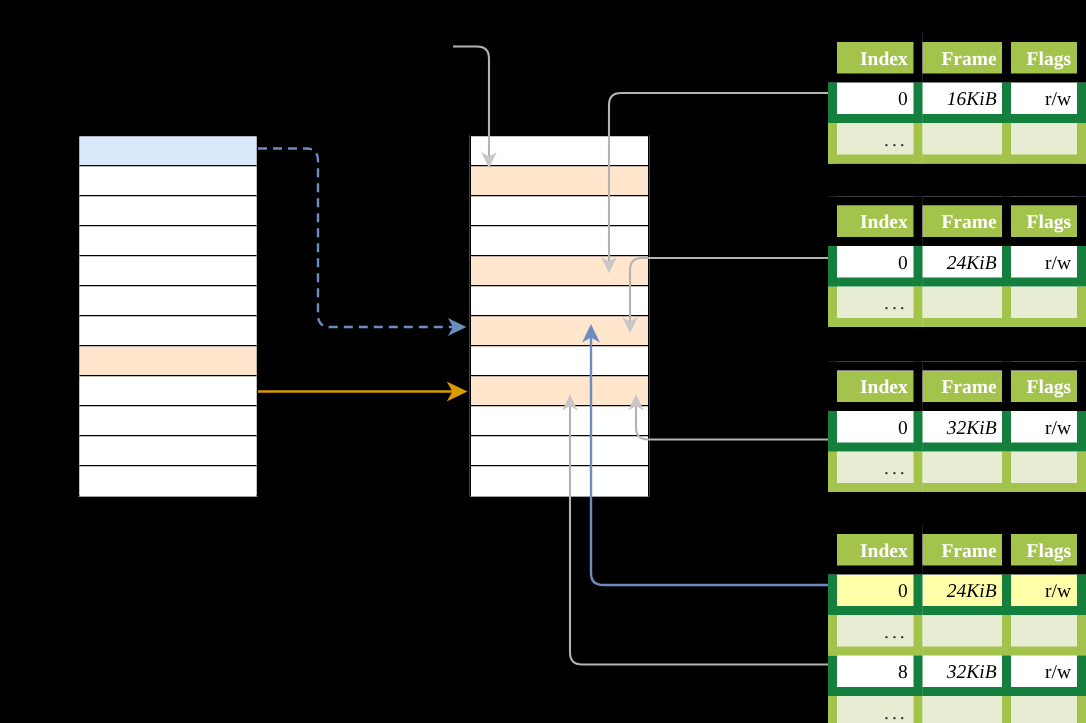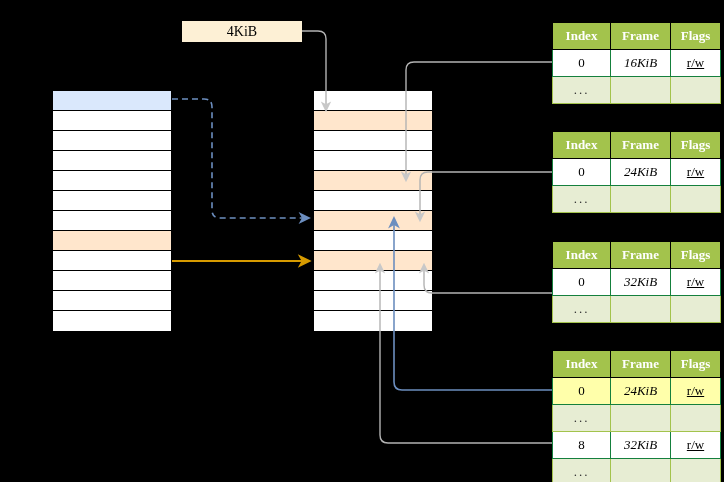--- a/index.html
+++ b/index.html
@@ -51,38 +51,38 @@
   
   .ptable {
     position: absolute;
     border-collapse: collapse;
     background: #ffffff;
     font-size: 13px;
     font-family: "Liberation Serif", "DejaVu Serif", serif;
   }
   .ptable td, .ptable th {
     box-sizing: border-box;
-    border: 1px solid #15803d;
+    border: 6px solid #15803d;
     padding: 2px 4px;
     height: 27px;
     color: #000000;
-    text-align: center;
+    text-align: right;
     font-weight: normal;
     white-space: nowrap;
     overflow: hidden;
   }
   .ptable th {
     background: #a3c34c;
     color: #ffffff;
     font-weight: bold;
     border-color: #000000;
   }
   .ptable td.c-index { width: 58px; }
   .ptable td.c-frame { width: 60px; font-style: italic; }
-  .ptable td.c-flags { width: 50px; text-decoration: underline; }
+  .ptable td.c-flags { width: 50px; }
   .ptable th.c-index { width: 58px; }
   .ptable th.c-frame { width: 60px; }
   .ptable th.c-flags { width: 50px; margin-left: 47px; }
   .ptable tr.ellipsis td {
     background: #e7edd3;
     border-color: #a3c34c;
     color: #333333;
     letter-spacing: 2px;
   }
   .ptable td.hl { background: #ffffaa; }
@@ -94,21 +94,20 @@
     width: 724px;
     height: 482px;
     pointer-events: none;
   }
 </style>
 </head>
 <body>
 
 <div id="stage">
 
-  <div class="size-label" style="left:182px; top:21px; width:120px;">4KiB</div>
 
   <div class="mem-col" id="left-col" style="left:52px; top:90px; width:120px; height:241px;">
       <div class="mem-row blue"></div>
       <div class="mem-row"></div>
       <div class="mem-row"></div>
       <div class="mem-row"></div>
       <div class="mem-row"></div>
       <div class="mem-row"></div>
       <div class="mem-row"></div>
       <div class="mem-row peach"></div>

